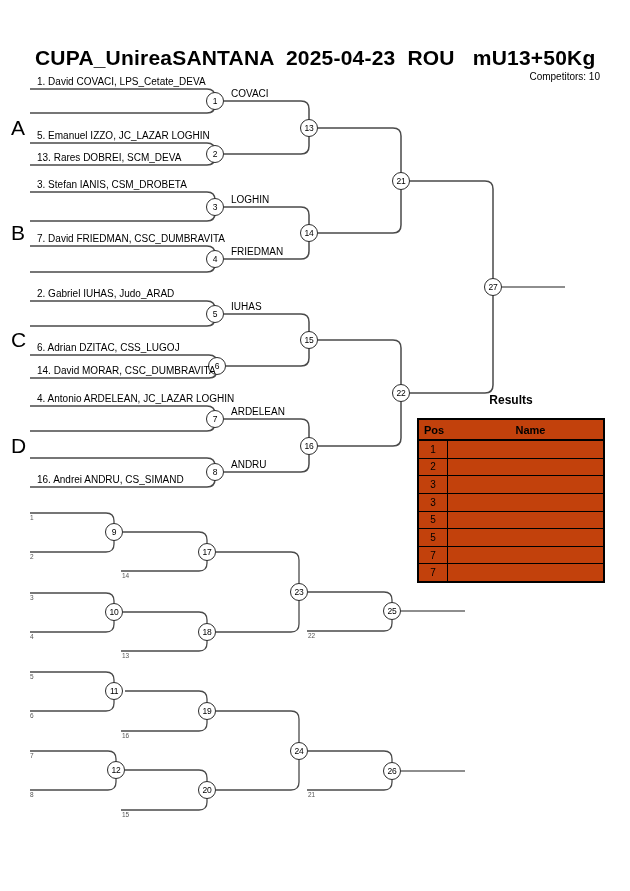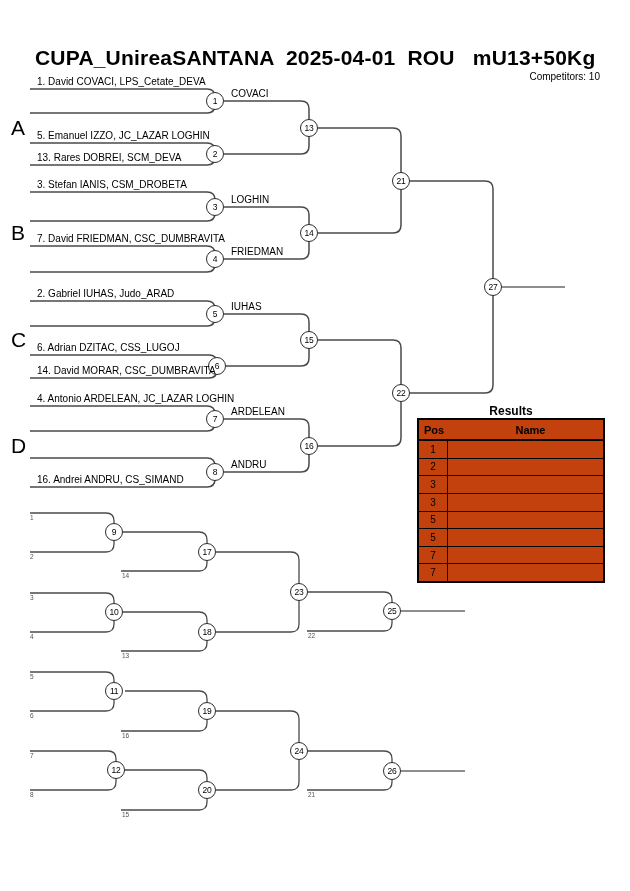--- a/index.html
+++ b/index.html
@@ -34,21 +34,21 @@
   .rrow { flex:1; display:flex; border-bottom:1px solid #000; }
   .rrow:last-child { border-bottom:none; }
   .pcell { width:28px; border-right:1px solid #000; display:flex; align-items:center; justify-content:center; font-size:10px; }
   .ncell { flex:1; }
 </style>
 </head>
 <body>
 
 <div class="page">
 
-  <div class="abs title" style="left:35px; top:46px;">CUPA_UnireaSANTANA  2025-04-01  ROU   mU13+50Kg</div>
+  <div class="abs title" style="left:35px; top:46px;">CUPA_UnireaSANTANA  2025-04-23  ROU   mU13+50Kg</div>
   <div class="abs competitors" style="left:480px; top:71px;">Competitors: 10</div>
 
   <svg class="lines" width="630" height="891" viewBox="0 0 630 891">
     <g fill="none" stroke="#4a4a4a" stroke-width="1.5">
       <path d="M30 89 H207 Q215 89 215 97 V101 M30 113 H207 Q215 113 215 105 V101
         M30 143 H207 Q215 143 215 151 V154 M30 165 H207 Q215 165 215 157 V154
         M30 192 H207 Q215 192 215 200 V207 M30 221 H207 Q215 221 215 213 V207
         M30 246 H207 Q215 246 215 254 V259 M30 272 H207 Q215 272 215 264 V259
         M30 301 H207 Q215 301 215 309 V314 M30 326 H207 Q215 326 215 318 V314
         M30 355 H209 Q217 355 217 363 V366 M30 378 H209 Q217 378 217 370 V366
@@ -142,21 +142,21 @@
   <div class="abs src" style="left:122px; top:652px;">13</div>
   <div class="abs src" style="left:308px; top:632px;">22</div>
   <div class="abs src" style="left:30px;  top:673px;">5</div>
   <div class="abs src" style="left:30px;  top:712px;">6</div>
   <div class="abs src" style="left:122px; top:732px;">16</div>
   <div class="abs src" style="left:30px;  top:752px;">7</div>
   <div class="abs src" style="left:30px;  top:791px;">8</div>
   <div class="abs src" style="left:122px; top:811px;">15</div>
   <div class="abs src" style="left:308px; top:791px;">21</div>
 
-  <div class="abs res-title" style="left:417px; top:404px;">Results</div>
+  <div class="abs res-title" style="left:417px; top:393px;">Results</div>
   <div class="res-table">
     <div class="res-head">
       <div class="ph">Pos</div>
       <div class="nh">Name</div>
     </div>
     <div class="res-body">
       <div class="rrow">
         <div class="pcell">1</div>
         <div class="ncell"></div>
       </div>

